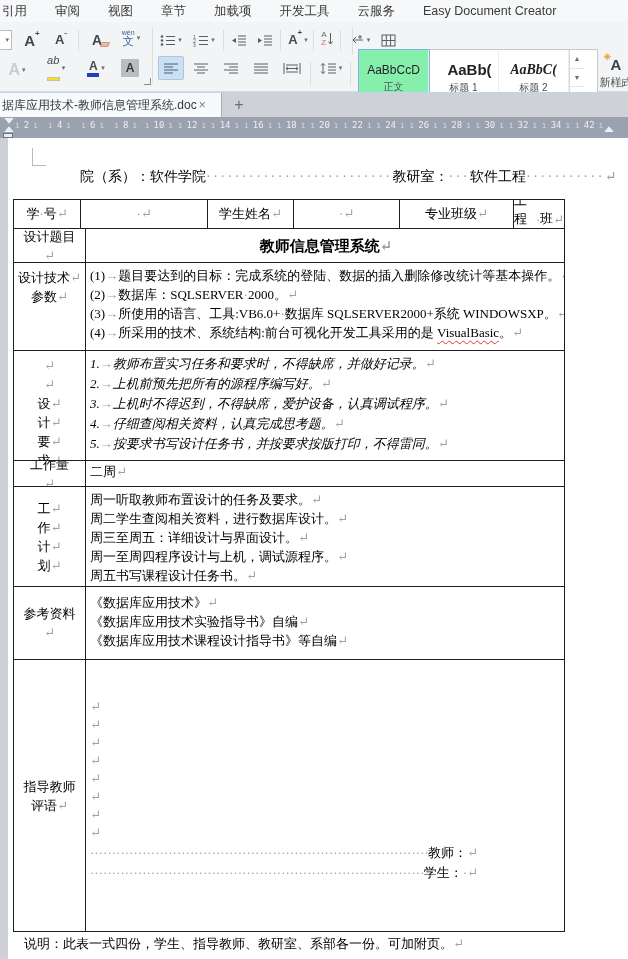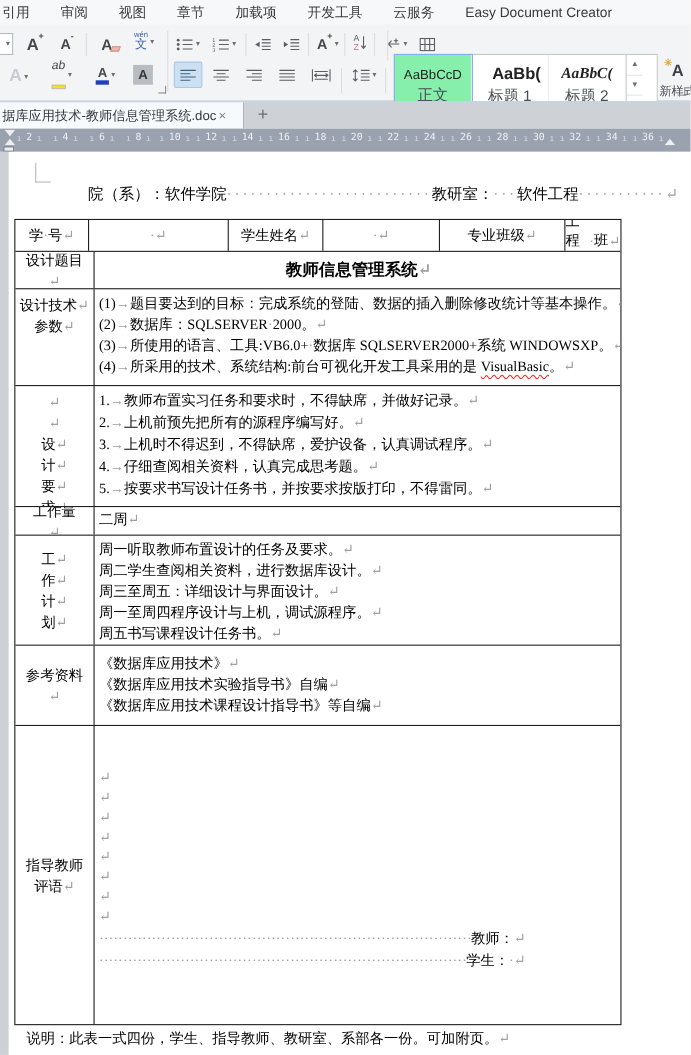--- a/index.html
+++ b/index.html
@@ -37,21 +37,21 @@
   .combo { position:absolute; height:20px; background:#fff; border:1px solid #b9bcc0; display:flex; align-items:center; justify-content:flex-end; padding-right:2px; }
   .active-btn { background:#cde0f2; border:1px solid #a6c8e8; border-radius:2px; }
   .sorticon { display:flex; line-height:1; align-items:center; }
   .sorticon .sa { font-size:8px; color:#666; } .sorticon .sz { font-size:8px; color:#d06a6a; }
   .sortcol { display:flex; flex-direction:column; margin-right:1px; }
 
   
   .gallery { position:absolute; left:358px; top:27px; width:240px; height:58px; background:#fff; border:1px solid #c6c8ca; display:flex; }
   .gcard { width:70px; height:100%; display:flex; flex-direction:column; align-items:center; justify-content:center; gap:3px; border-right:1px solid #eceded; cursor:default; }
   .gcard .prev { font-size:12px; color:#222; white-space:nowrap; overflow:hidden; max-width:66px; }
-  .gcard .lbl { font-size:14px; color:#4a4d52; white-space:nowrap; }
+  .gcard .lbl { font-size:10px; color:#4a4d52; white-space:nowrap; }
   .gsel { background:#86efac; outline:1px solid #7eb4ea; }
   .g-h1 .prev { font-weight:bold; font-size:15px;margin-left:12px; }
   .g-h2 .prev { font-weight:bold; font-style:italic; font-family:"Liberation Serif", serif; font-size:14px; }
   .gscroll { width:15px; display:flex; flex-direction:column; border-left:1px solid #d7d8da; }
   .gscroll div { flex:1; display:flex; align-items:center; justify-content:center; font-size:7px; color:#6a6d72; border-bottom:1px solid #e4e5e7; cursor:default; }
   .newstyle { position:absolute; left:604px; top:30px; width:24px; height:52px; display:flex; flex-direction:column; align-items:center; justify-content:center; gap:2px; cursor:default; }
   .ns-ic { position:relative; font-size:15px; font-weight:bold; color:#3c4046; }
   .ns-ic i { position:absolute; left:-7px; top:-4px; font-size:9px; font-style:normal; color:#e8a33d; }
   .newstyle .lbl { font-size:11px; color:#4a4d52; white-space:nowrap; }
 
@@ -85,21 +85,21 @@
   .trow:first-child { border-top:none; }
   .tcell { border-left:1px solid #1f1f1f; overflow:hidden; }
   .tcell:first-child { border-left:none; }
   .labelcell { width:71px; flex:0 0 71px; display:flex; flex-direction:column; align-items:center; justify-content:center; font-size:13px; line-height:19px; text-align:center; }
   .contentcell { flex:1; font-size:13px; line-height:19px; padding:3px 2px 2px 4px; }
   .ccenter { display:flex; align-items:center; justify-content:center; }
   .r1cell { display:flex; align-items:center; justify-content:center; font-size:13px; }
   .titletext { font-weight:bold; font-size:15px; }
   .toplabel { justify-content:flex-start; padding-top:5px; }
   .para { white-space:nowrap; }
-  .lh20 .para { line-height:20px; }
+  .lh20 .para { line-height:20px;font-style:italic; }
   .eline { line-height:18px; }
   .evalcell { padding-top:38px; }
   .sigline { display:flex; align-items:center; padding-right:84px; height:20px; font-size:13px; }
   .sigline .lead { flex:1; overflow:hidden; white-space:nowrap; }
   .sigline .sl { white-space:nowrap; }
   .noteline { position:absolute; left:16px; top:797px; font-size:13px; white-space:nowrap; }
 
   
   svg.ic { display:block; }
 </style>
@@ -330,21 +330,21 @@
         <div class="rg">16</div>
         <div class="rg">18</div>
         <div class="rg">20</div>
         <div class="rg">22</div>
         <div class="rg">24</div>
         <div class="rg">26</div>
         <div class="rg">28</div>
         <div class="rg">30</div>
         <div class="rg">32</div>
         <div class="rg">34</div>
-        <div class="rg">36</div>
+        <div class="rg">42</div>
       </div>
     <span class="tri-d" style="left:4px; top:1px;"></span>
     <span class="tri-u" style="left:4px; top:9px;"></span>
     <span class="im-box" style="left:3px; top:16px;"></span>
     <span class="tri-u" style="left:604px; top:9px;"></span>
   </div>
 
   <div class="gutter"></div>
   <div class="page">
     <div class="cropmark"></div>

